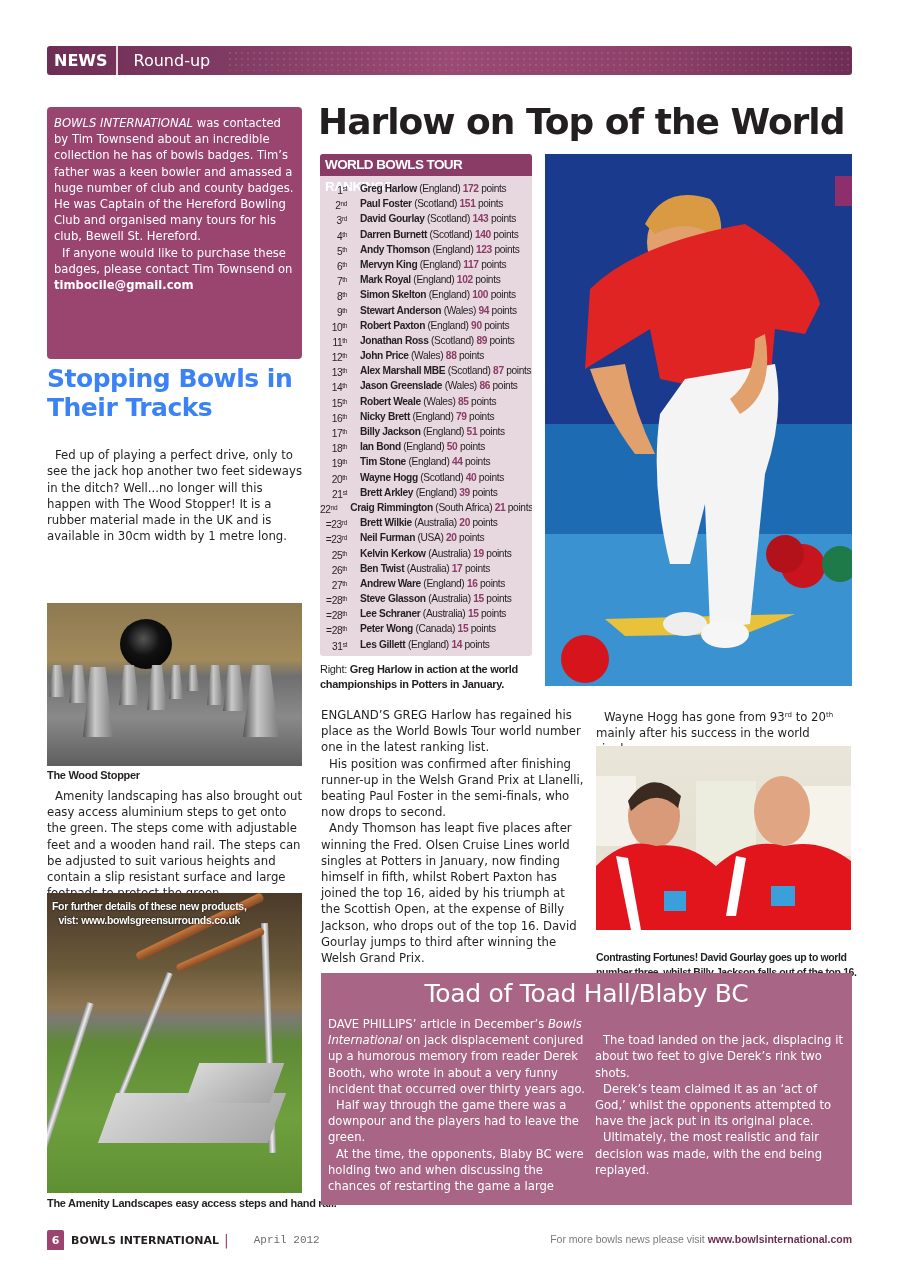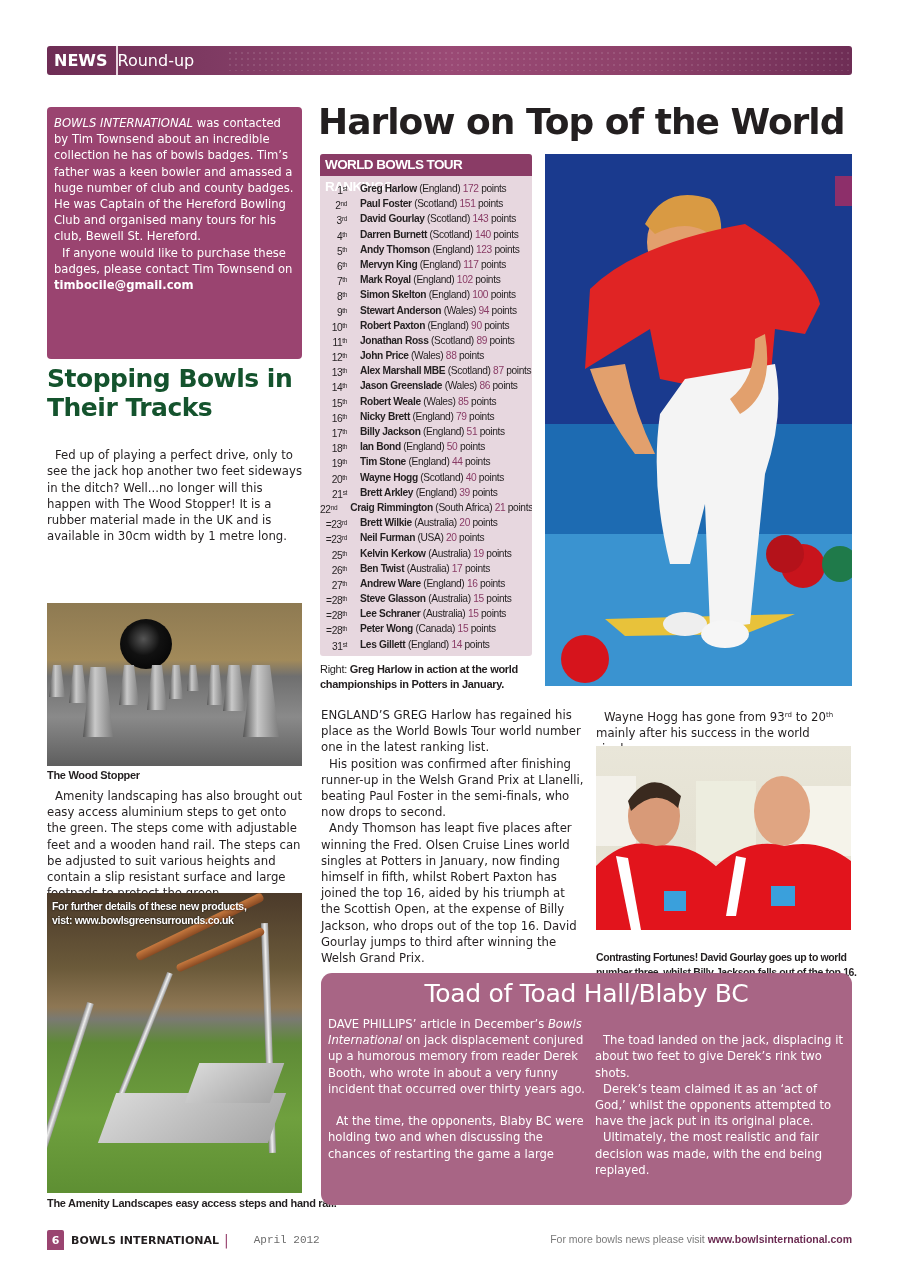--- a/index.html
+++ b/index.html
@@ -18,42 +18,42 @@
   .header-bar::after {
     content: ""; position: absolute; left: 180px; top: 4px; width: 640px; height: 21px;
     background-image: radial-gradient(circle, rgba(255,255,255,0.10) 1px, transparent 1.5px);
     background-size: 6px 6px;
   }
   .header-news {
     font-family: "DejaVu Sans", sans-serif; font-weight: bold; color: #fff; font-size: 16px;
     padding: 0 8px 0 7px; height: 100%; display: flex; align-items: center;
     border-right: 2px solid #e9d6e0;
   }
-  .header-roundup { color: #fff; font-size: 16px; padding-left: 0; font-weight: normal; }
+  .header-roundup { color: #fff; font-size: 16px; padding-left: 16px; font-weight: normal; }
 
   
   .badges-box {
     left: 47px; top: 107px; width: 255px; height: 252px;
     background: #9a4470; border-radius: 4px; padding: 8px 7px 0 7px; color: #fff;
   }
   .badges-title { font-size: 26px; font-weight: normal; line-height: 30px; margin-bottom: 6px; letter-spacing: -0.5px; }
   .badges-text { font-size: 11.6px; line-height: 16.2px; }
   .badges-text em { font-style: italic; }
   .badges-text b { font-weight: bold; }
   .indent { display: inline-block; width: 8px; }
 
   
   .stopping-title {
-    left: 47px; top: 364px; width: 260px; font-size: 25px; font-weight: bold; line-height: 29px; color: #14532d; letter-spacing: -0.5px;
+    left: 47px; top: 364px; width: 260px; font-size: 25px; font-weight: bold; line-height: 29px; color: #3b82f6; letter-spacing: -0.5px;
   }
   .body-text { font-size: 11.7px; line-height: 16.2px; color: #231f20; }
   .stopping-body { left: 47px; top: 431px; width: 262px; }
 
   
-  .img { overflow: hidden; }
+  .img { overflow: hidden; text-align: center; }
   .wood-img {
     left: 47px; top: 603px; width: 255px; height: 163px;
     background: linear-gradient(180deg, #8e7a52 0%, #a28a5a 35%, #6f6f6f 45%, #8a8a8a 70%, #5e5e5e 100%);
   }
   .wood-ball { position: absolute; left: 73px; top: 16px; width: 52px; height: 50px; border-radius: 50%;
     background: radial-gradient(circle at 45% 40%, #555 0%, #111 40%, #000 100%); }
   .cone { position: absolute; background: linear-gradient(90deg, #555 0%, #c9c9c9 40%, #7d7d7d 100%); clip-path: polygon(25% 0, 75% 0, 100% 100%, 0 100%); }
 
   .caption { font-family: Liberation Sans, sans-serif; font-weight: bold; font-size: 11px; color: #231f20; letter-spacing: -0.3px; }
   .wood-caption { left: 47px; top: 769px; }
@@ -76,21 +76,21 @@
 
   
   .rank-box { left: 320px; top: 154px; width: 212px; height: 502px; background: #e7d7df; border-radius: 3px; overflow: hidden; }
   .rank-header { background: #8a3c66; color: #fff; font-family: "Liberation Sans", sans-serif; font-weight: bold; font-size: 13.5px; height: 22px; line-height: 22px; padding-left: 5px; letter-spacing: -0.6px; }
   .rank-list { padding-top: 5px; }
   .rank-row { display: flex; height: 15.2px; line-height: 15.2px; font-family: "Liberation Sans", sans-serif; font-size: 10.2px; letter-spacing: -0.35px; }
   .rank-pos { width: 27px; text-align: right; padding-right: 0; color: #231f20; }
   .rank-pos sup { font-size: 6.5px; vertical-align: 3px; }
   .rank-text { padding-left: 13px; white-space: nowrap; }
   .rank-name { font-weight: bold; }
-  .rank-pts { font-weight: normal; color: #8a3c66; margin-top: 32px; }
+  .rank-pts { font-weight: bold; color: #8a3c66; margin-top: 32px; }
 
   .right-caption { left: 320px; top: 662px; width: 215px; font-family: "Liberation Sans", sans-serif; font-size: 11px; line-height: 15px; letter-spacing: -0.3px; }
   .right-caption b { font-weight: bold; }
 
   
   .harlow-img {
     left: 545px; top: 154px; width: 307px; height: 532px;
     background: linear-gradient(180deg, #1d3a8c 0%, #173d94 40%, #1a5aa8 52%, #1e6fb5 62%, #2a88c8 80%, #3b95d2 100%);
   }
 
@@ -99,21 +99,21 @@
   .article-right { left: 596px; top: 707px; width: 258px; }
   .article-right sup { font-size: 7px; vertical-align: 4px; }
 
   .duo-img {
     left: 596px; top: 746px; width: 255px; height: 184px;
     background: linear-gradient(180deg, #e9e6d9 0%, #e4e1d2 50%, #ece9dc 100%);
   }
   .duo-caption { left: 596px; top: 934px; width: 262px; font-family: "Liberation Sans", sans-serif; font-weight: bold; font-size: 10.5px; line-height: 14.5px; letter-spacing: -0.4px; margin-top: 16px; }
 
   
-  .toad-box { left: 321px; top: 973px; width: 531px; height: 232px; background: #a86585; border-radius: 11px; color: #fff; }
+  .toad-box { left: 321px; top: 973px; width: 531px; height: 232px; background: #a86585; border-radius: 0; color: #fff; }
   .toad-title { position: absolute; left: 0; top: 4px; width: 100%; text-align: center; font-size: 25px; line-height: 34px; letter-spacing: -0.3px; }
   .toad-col { position: absolute; top: 43px; font-size: 11.6px; line-height: 16.2px; }
   .toad-col.left { left: 7px; width: 262px; }
   .toad-col.right { left: 274px; width: 255px; }
   .toad-col em { font-style: italic; }
 
   
   .footer-left { left: 47px; top: 1230px; height: 20px; display: flex; align-items: center; font-size: 11px; }
   .page-num { width: 17px; height: 20px; background: #9a4470; color: #fff; font-weight: bold; display: flex; align-items: center; justify-content: center; border-radius: 2px 2px 0 0; font-size: 11px; }
   .pub-name { font-weight: bold; margin-left: 7px; color: #231f20; }
@@ -514,21 +514,21 @@
     <path d="M20 110 L35 184 L45 184 L32 112 Z" fill="#ffffff"></path>
     <path d="M140 110 L130 170 L140 170 L150 112 Z" fill="#ffffff"></path>
   </svg>
 </div>
 <div class="abs duo-caption">Contrasting Fortunes! David Gourlay goes up to world number three, whilst Billy Jackson falls out of the top 16.</div>
 
 <div class="abs toad-box">
   <div class="toad-title">Toad of Toad Hall/Blaby BC</div>
   <div class="toad-col left">
     <span>DAVE PHILLIPS’ article in December’s </span><em>Bowls International</em><span> on jack displacement conjured up a humorous memory from reader Derek Booth, who wrote in about a very funny incident that occurred over thirty years ago.</span><br>
-    <span class="indent"></span><br>
+    <span class="indent"></span><span>Half way through the game there was a downpour and the players had to leave the green.</span><br>
     <span class="indent"></span><span>At the time, the opponents, Blaby BC were holding two and when discussing the chances of restarting the game a large</span>
   </div>
   <div class="toad-col right">
     <br>
     <span class="indent"></span><span>The toad landed on the jack, displacing it about two feet to give Derek’s rink two shots.</span><br>
     <span class="indent"></span><span>Derek’s team claimed it as an ‘act of God,’ whilst the opponents attempted to have the jack put in its original place.</span><br>
     <span class="indent"></span><span>Ultimately, the most realistic and fair decision was made, with the end being replayed.</span>
   </div>
 </div>
 

